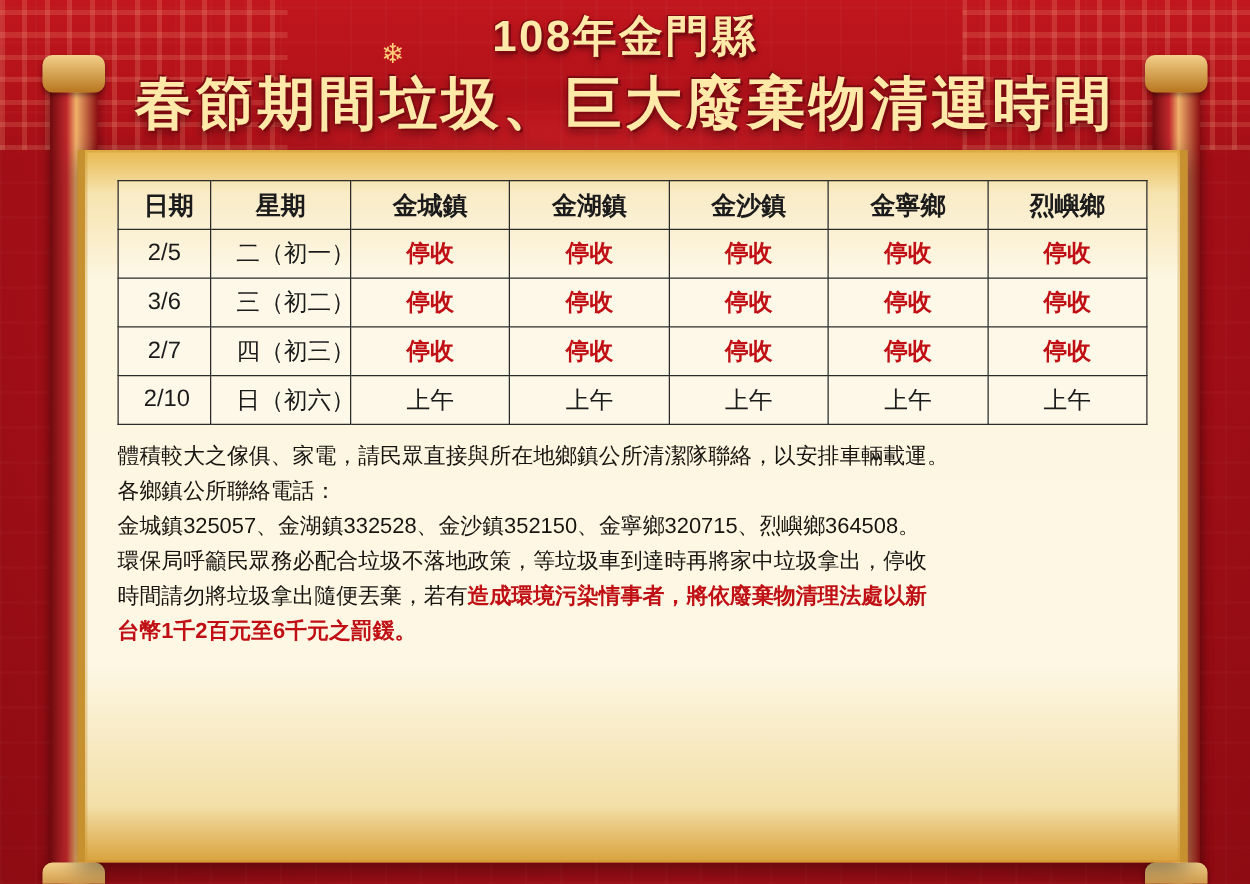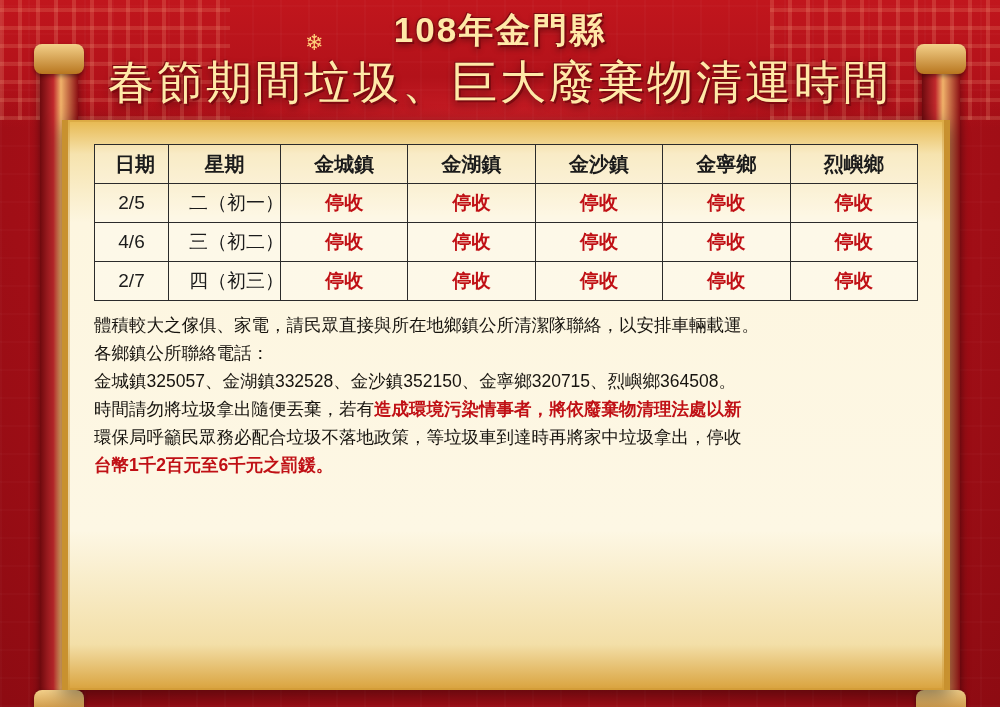--- a/index.html
+++ b/index.html
@@ -40,21 +40,21 @@
   
   .title-wrap{
     position:absolute;top:8px;left:0;right:0;text-align:center;z-index:6;
   }
   .title-line1{
     font-size:35px;font-weight:bold;color:#ffe9a8;
     letter-spacing:2px;line-height:44px;
     text-shadow:2px 2px 0 #7d0a10, -1px -1px 0 #7d0a10, 0 3px 6px rgba(0,0,0,.45);
   }
   .title-line2{
-    font-size:46px;font-weight:normal;color:#ffe9a8;
+    font-size:46px;font-weight:bold;color:#ffe9a8;
     letter-spacing:3px;line-height:60px;
     text-shadow:2px 2px 0 #7d0a10, -1px -1px 0 #7d0a10, 0 4px 8px rgba(0,0,0,.45);
   }
   .snow-icon{
     position:absolute;left:305px;top:22px;color:#ffcf7a;font-size:22px;
   }
 
   
   .roller{
     position:absolute;top:52px;width:38px;height:660px;border-radius:19px;
@@ -155,45 +155,54 @@
           <tr>
             <td class="date">2/5</td>
             <td>二（初一）</td>
             <td class="stop">停收</td>
             <td class="stop">停收</td>
             <td class="stop">停收</td>
             <td class="stop">停收</td>
             <td class="stop">停收</td>
           </tr>
           <tr>
-            <td class="date">4/6</td>
+            <td class="date">3/6</td>
             <td>三（初二）</td>
             <td class="stop">停收</td>
             <td class="stop">停收</td>
             <td class="stop">停收</td>
             <td class="stop">停收</td>
             <td class="stop">停收</td>
           </tr>
           <tr>
             <td class="date">2/7</td>
             <td>四（初三）</td>
             <td class="stop">停收</td>
             <td class="stop">停收</td>
             <td class="stop">停收</td>
             <td class="stop">停收</td>
             <td class="stop">停收</td>
+          </tr>
+          <tr>
+            <td class="date">2/10</td>
+            <td>日（初六）</td>
+            <td>上午</td>
+            <td>上午</td>
+            <td>上午</td>
+            <td>上午</td>
+            <td>上午</td>
           </tr>
         </tbody>
       </table>
 
       <div class="notes">
         <p>體積較大之傢俱、家電，請民眾直接與所在地鄉鎮公所清潔隊聯絡，以安排車輛載運。</p>
         <p>各鄉鎮公所聯絡電話：</p>
         <p>金城鎮325057、金湖鎮332528、金沙鎮352150、金寧鄉320715、烈嶼鄉364508。</p>
+        <p>環保局呼籲民眾務必配合垃圾不落地政策，等垃圾車到達時再將家中垃圾拿出，停收</p>
         <p>
           <span>時間請勿將垃圾拿出隨便丟棄，若有</span><span class="em">造成環境污染情事者，將依廢棄物清理法處以新</span>
         </p>
-        <p>環保局呼籲民眾務必配合垃圾不落地政策，等垃圾車到達時再將家中垃圾拿出，停收</p>
         <p class="em">台幣1千2百元至6千元之罰鍰。</p>
       </div>
     </div>
   </div>
 </div>
 
 </body></html>

